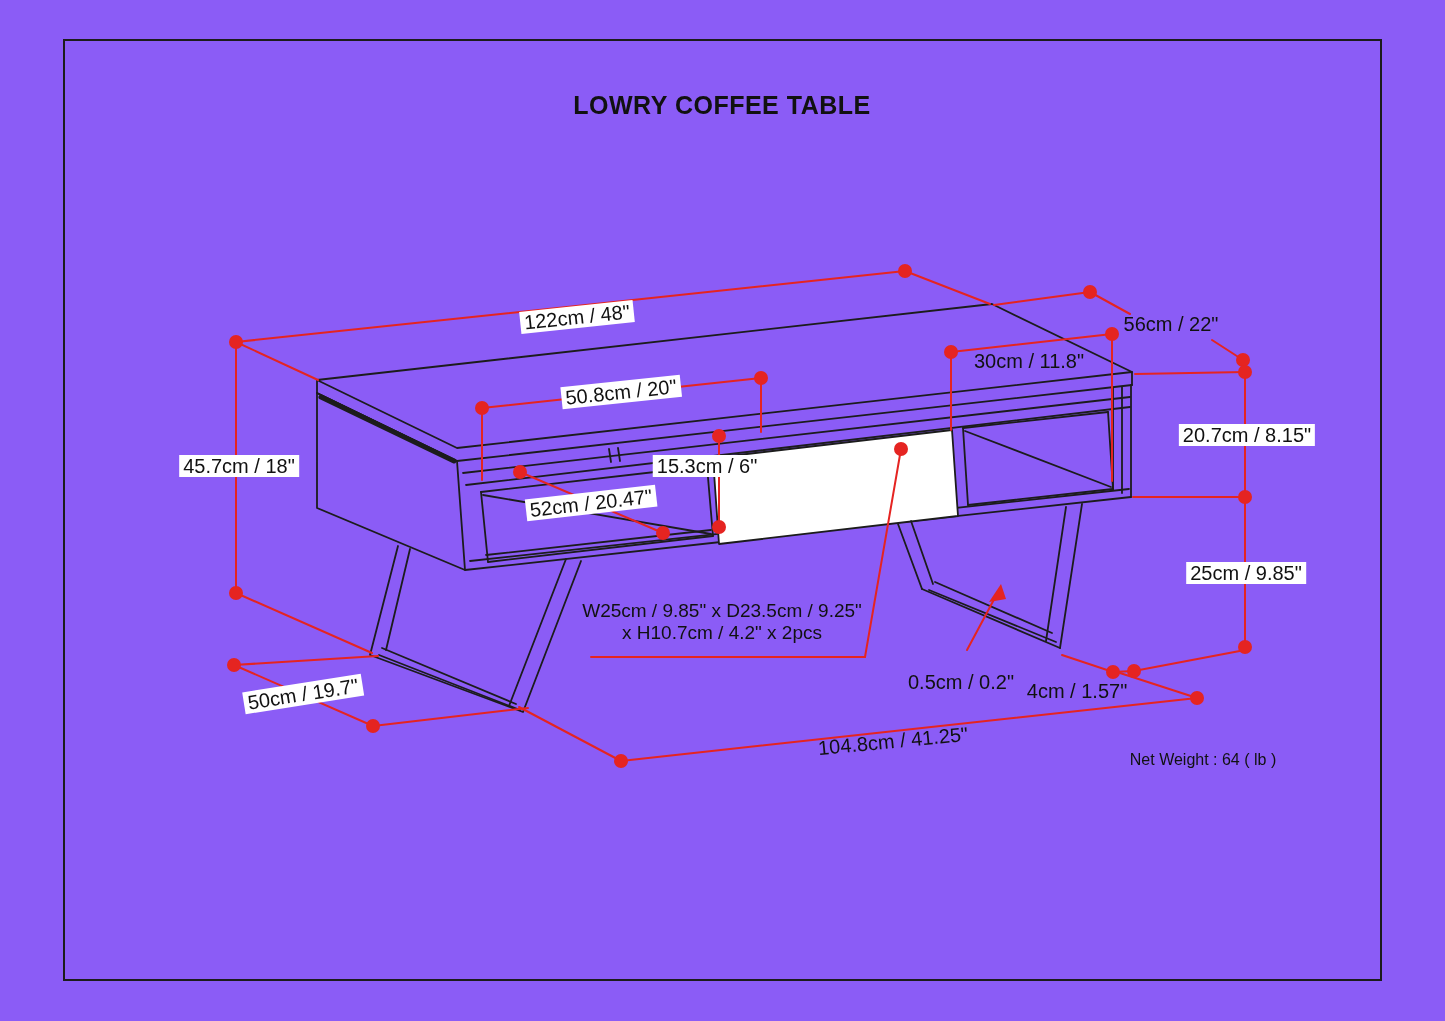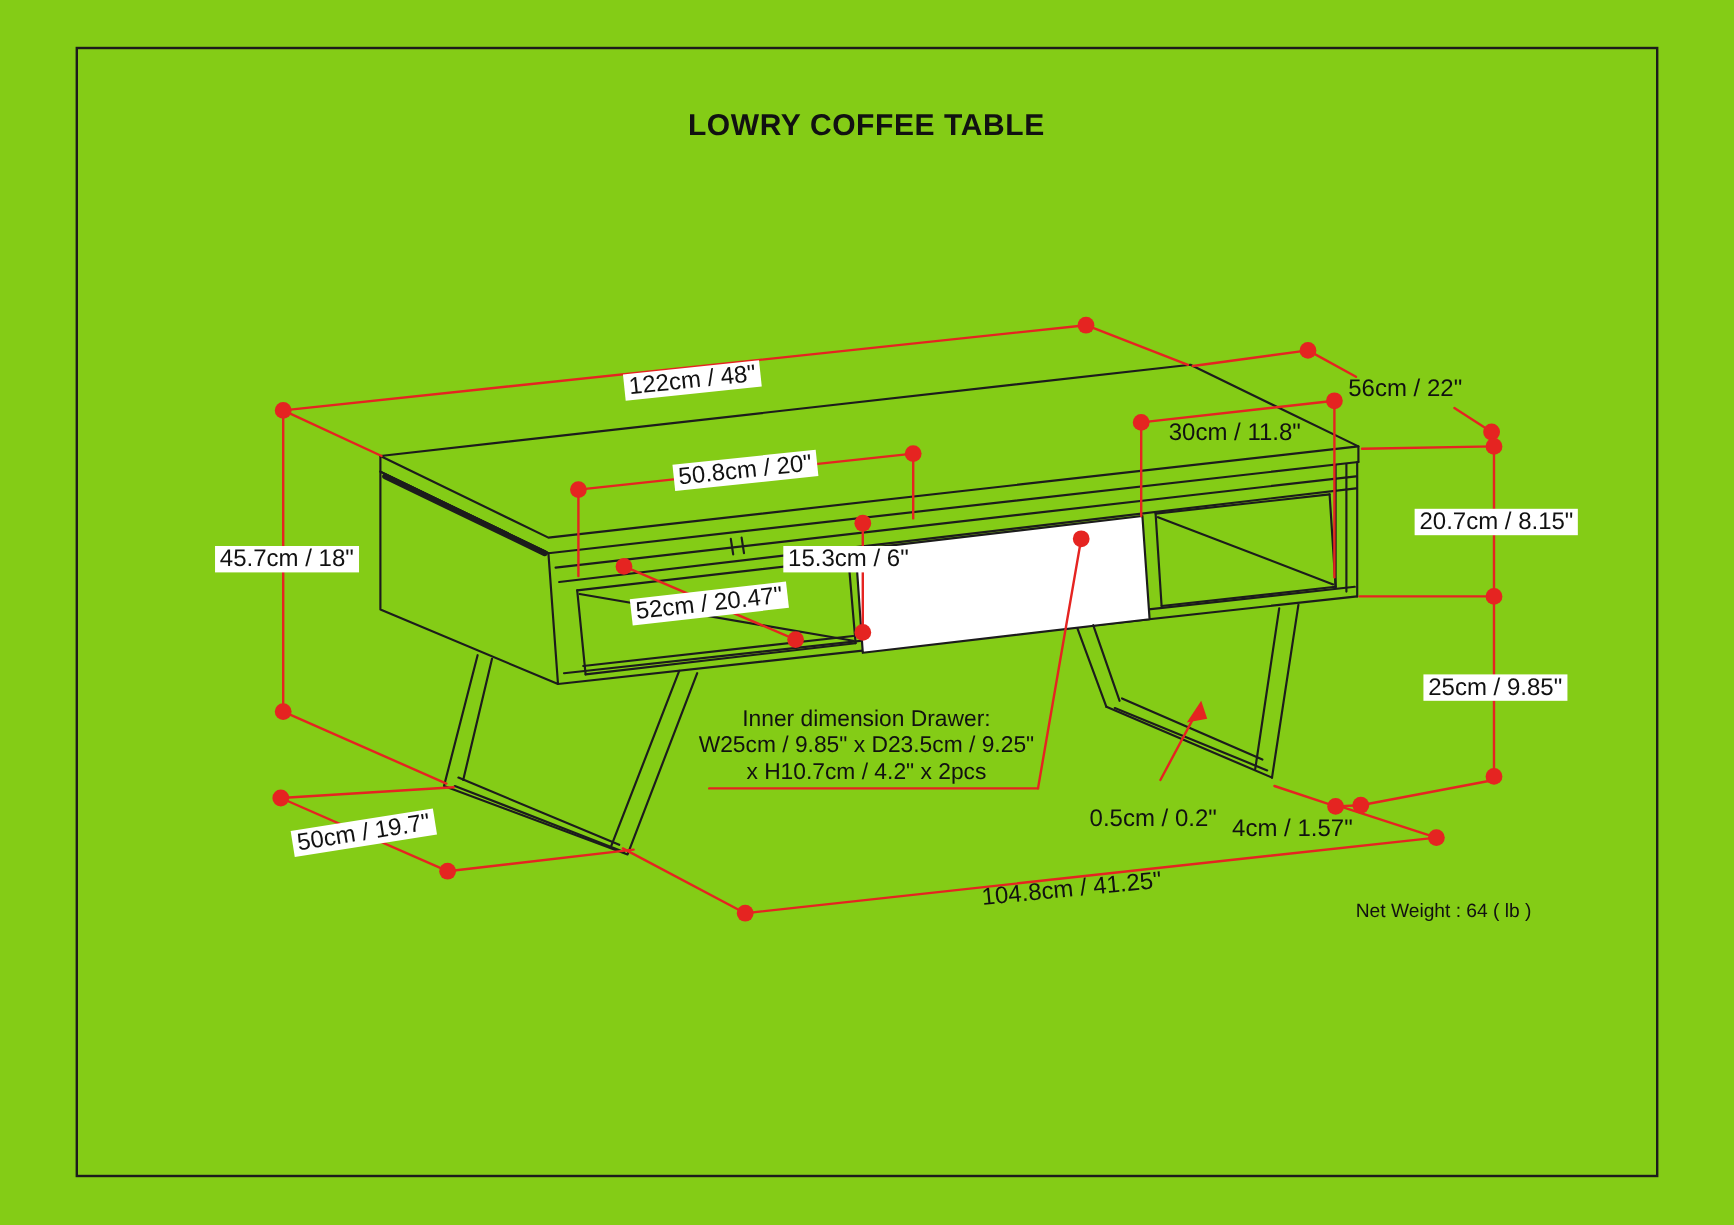--- a/index.html
+++ b/index.html
@@ -1,17 +1,17 @@
 <!DOCTYPE html>
 <html><head>
 <meta charset="utf-8">
 <style>
   html,body{margin:0;padding:0;background:#fff;}
   .stage{
-    position:relative;width:1445px;height:1021px;background:#84cc16;overflow:hidden;
+    position:relative;width:1445px;height:1021px;background:#8b5cf6;overflow:hidden;
     font-family:"Liberation Sans", sans-serif;color:#111;
   }
   .frame{
     position:absolute;left:63px;top:39px;width:1319px;height:942px;
     border:2px solid #1c1c1c;box-sizing:border-box;
   }
   svg.drawing{position:absolute;left:0;top:0;}
   .lbl{
     position:absolute;font-size:20px;line-height:22px;white-space:nowrap;
     transform:translate(-50%,-50%) rotate(var(--r,0deg));
@@ -217,20 +217,19 @@
   <span class="lbl bg" style="left:239px;top:466px">45.7cm / 18"</span>
   <span class="lbl bg" style="left:707px;top:466px">15.3cm / 6"</span>
   <span class="lbl bg" style="left:591px;top:503px;--r:-6.5deg">52cm / 20.47"</span>
   <span class="lbl bg" style="left:1246px;top:573px">25cm / 9.85"</span>
   <span class="lbl" style="left:961px;top:682px">0.5cm / 0.2"</span>
   <span class="lbl" style="left:1077px;top:691px">4cm / 1.57"</span>
   <span class="lbl bg" style="left:303px;top:694px;--r:-9deg">50cm / 19.7"</span>
   <span class="lbl" style="left:893px;top:741px;--r:-5.5deg">104.8cm / 41.25"</span>
 
   <div class="note">
-    <div>Inner dimension Drawer:</div>
     <div>W25cm / 9.85" x D23.5cm / 9.25"</div>
     <div>x H10.7cm / 4.2" x 2pcs</div>
   </div>
 
   <div class="net">Net Weight : 64 ( lb )</div>
 
 </div>
 
 </body></html>

